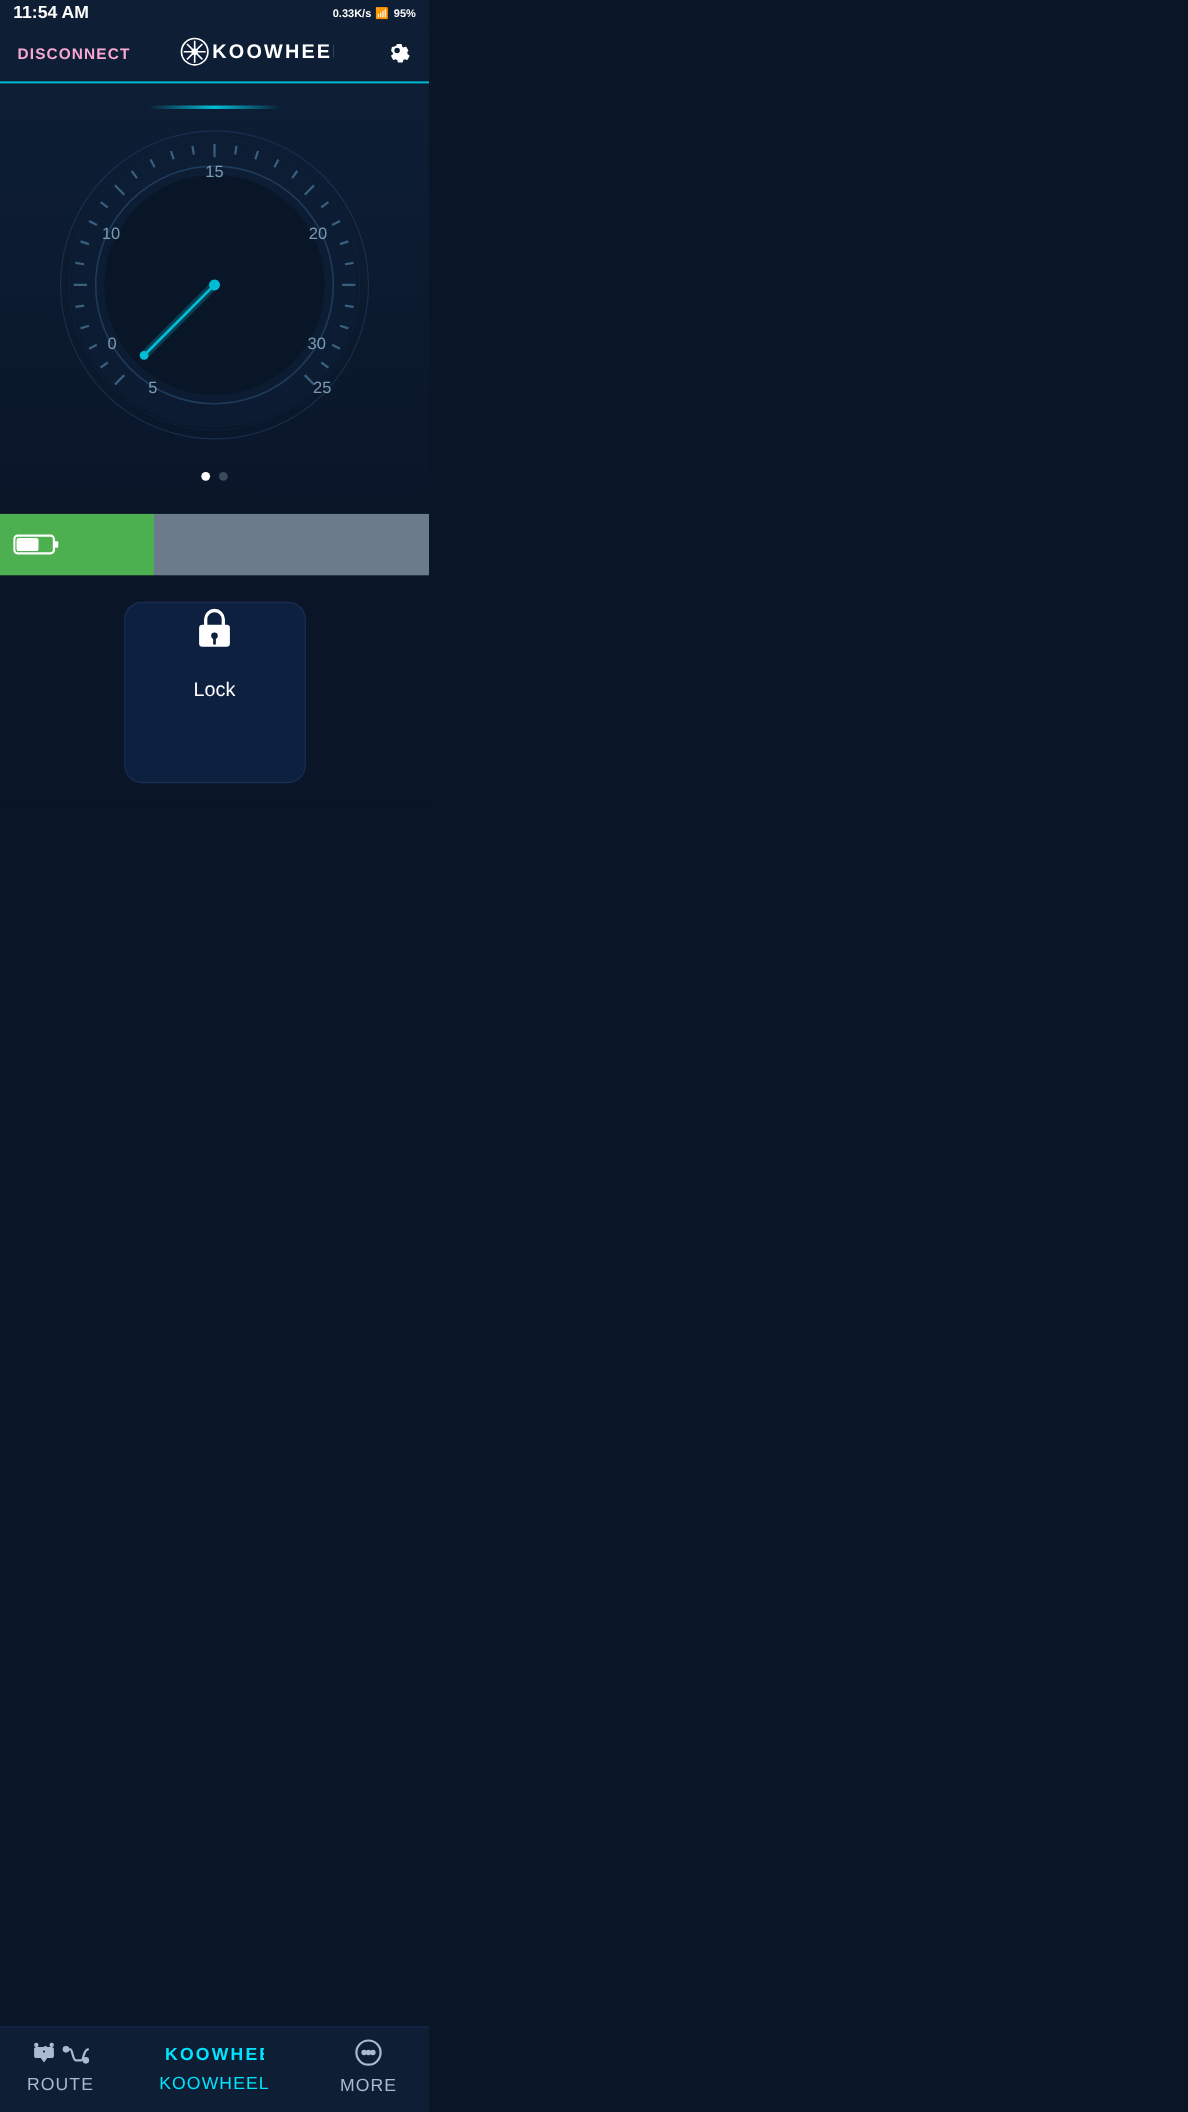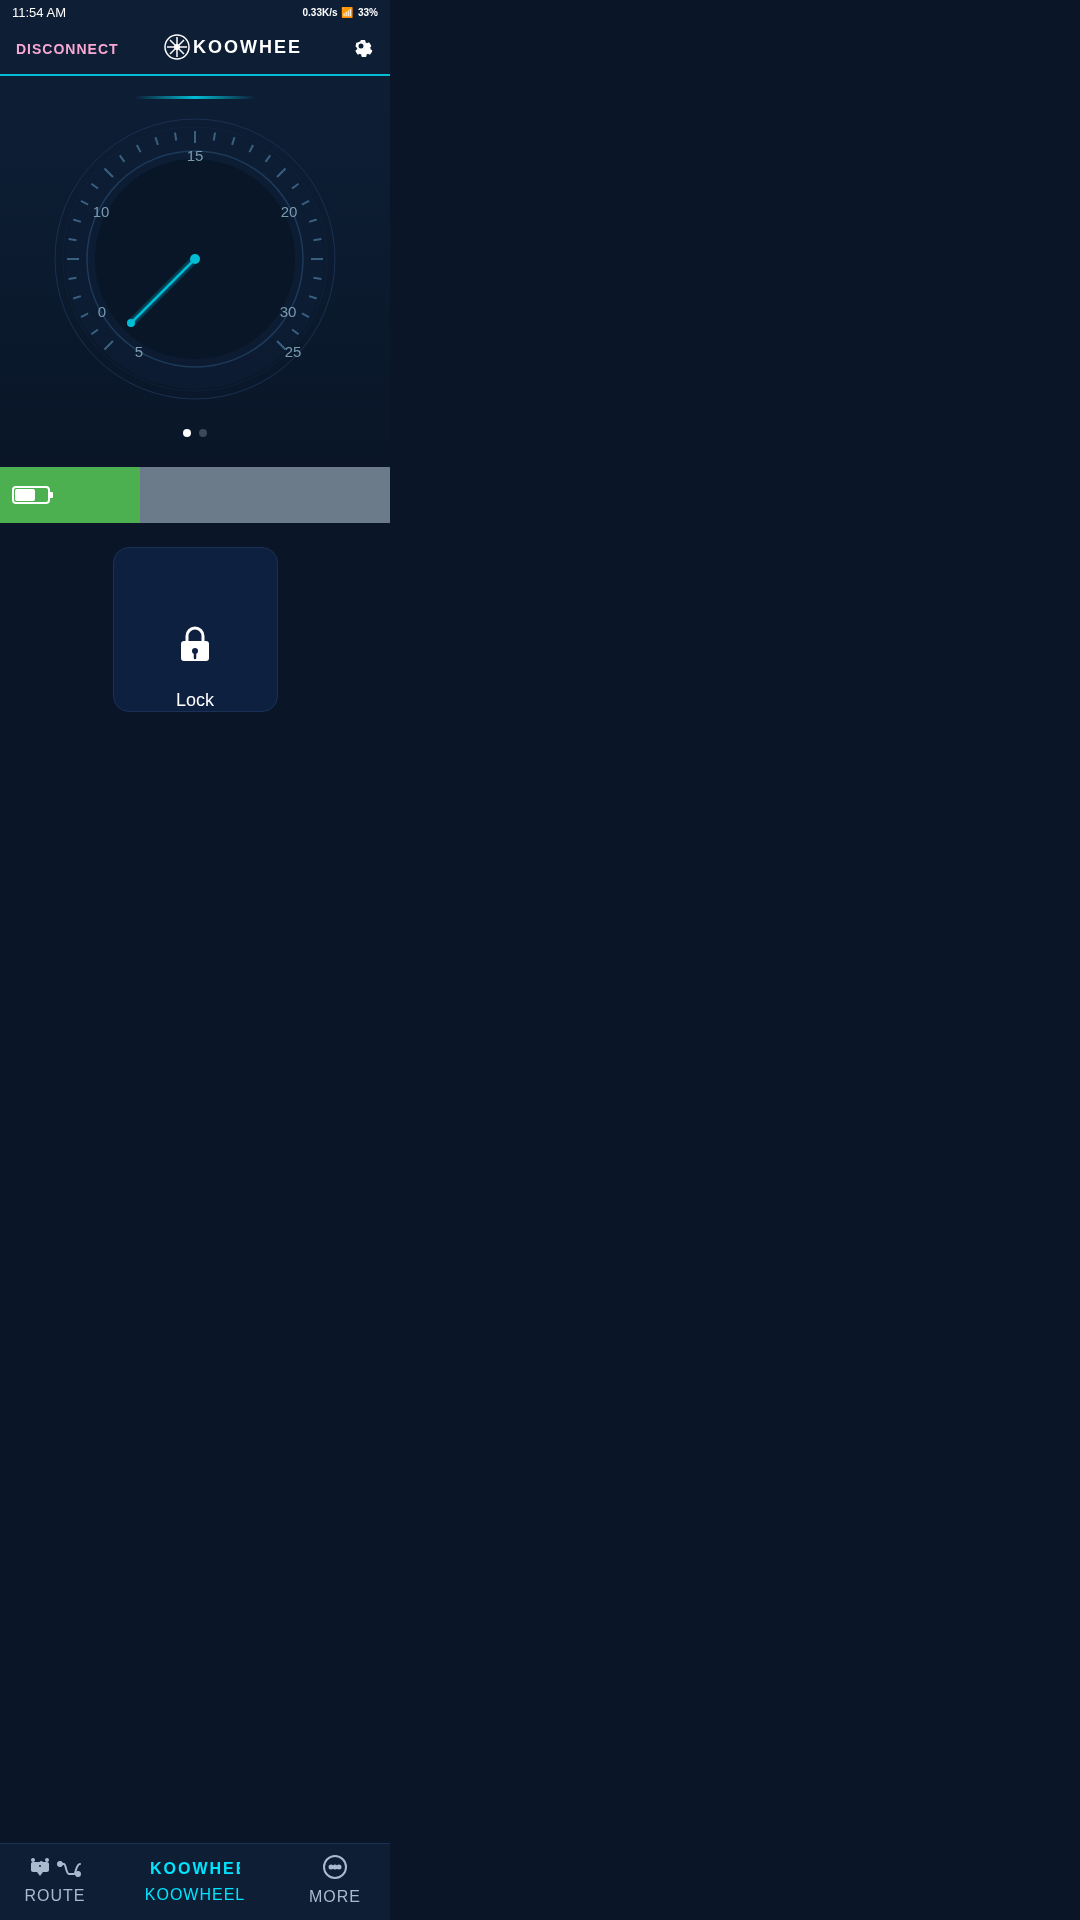--- a/index.html
+++ b/index.html
@@ -18,21 +18,21 @@
     .status-bar {
       background: #0d1e35;
       display: flex;
       justify-content: space-between;
       align-items: center;
       padding: 4px 12px;
       font-size: 11px;
       font-weight: bold;
       height: 24px;
     }
-    .status-time { font-size: 13px; font-weight: normal; }
+    .status-time { font-size: 16px; font-weight: bold; }
     .status-right { display: flex; align-items: center; gap: 4px; font-size: 10px; justify-content: space-between; }
 
     
     .header {
       background: #0d1e35;
       display: flex;
       justify-content: space-between;
       align-items: center;
       padding: 10px 16px;
       height: 52px;
@@ -153,21 +153,21 @@
     }
 
     .control-card {
       background: #0e2040;
       border-radius: 16px;
       width: 165px;
       height: 165px;
       display: flex;
       flex-direction: column;
       align-items: center;
-      justify-content: flex-end;
+      justify-content: flex-start;
       gap: 16px;
       cursor: pointer;
       border: 1px solid #1a3055;
     }
 
     .control-icon {
       font-size: 36px;
       color: white;
     }
     .control-label {
@@ -200,21 +200,21 @@
     .nav-label-active { color: #00e5ff; }
   </style>
 </head>
 <body>
 
 <div class="status-bar">
   <span class="status-time">11:54 AM</span>
   <div class="status-right">
     <span>0.33K/s</span>
     <span>📶</span>
-    <span>33%</span>
+    <span>95%</span>
   </div>
 </div>
 
 <div class="header">
   <button class="disconnect-btn">DISCONNECT</button>
   <div>
     <svg width="140" height="28" viewBox="0 0 140 28">
 
       <circle cx="14" cy="14" r="12" fill="none" stroke="white" stroke-width="1.5"></circle>
       <line x1="14" y1="4" x2="14" y2="24" stroke="white" stroke-width="1.5"></line>

